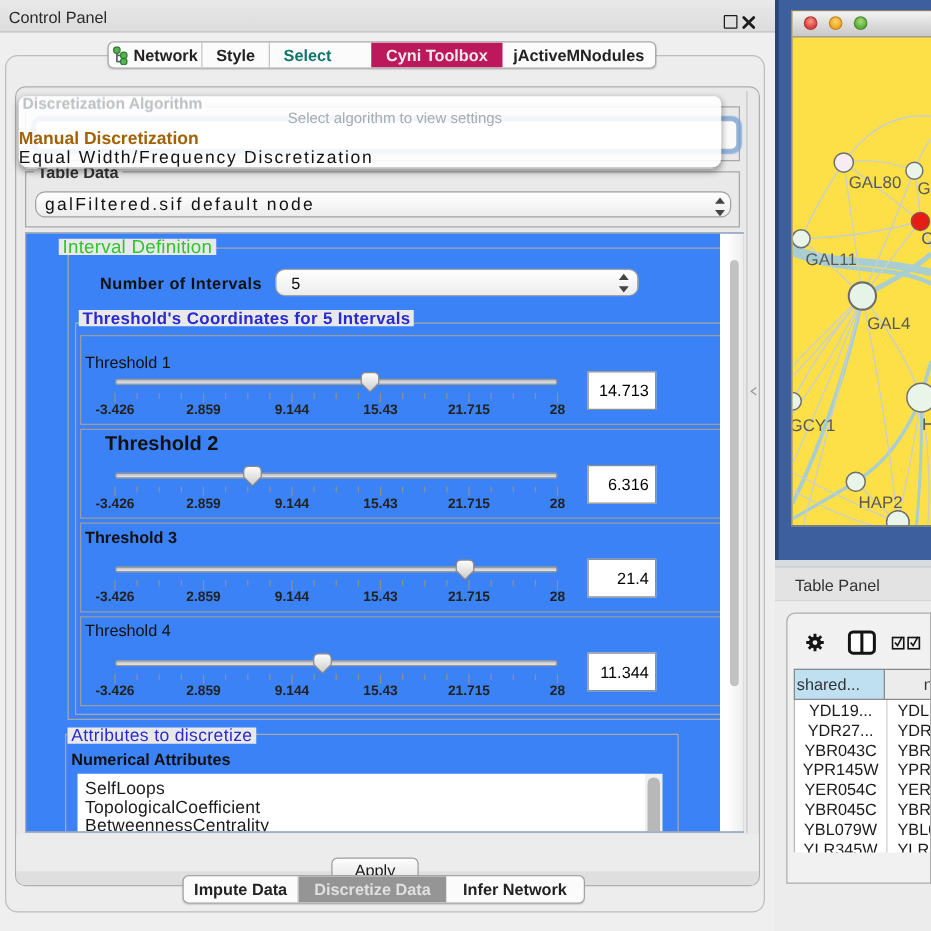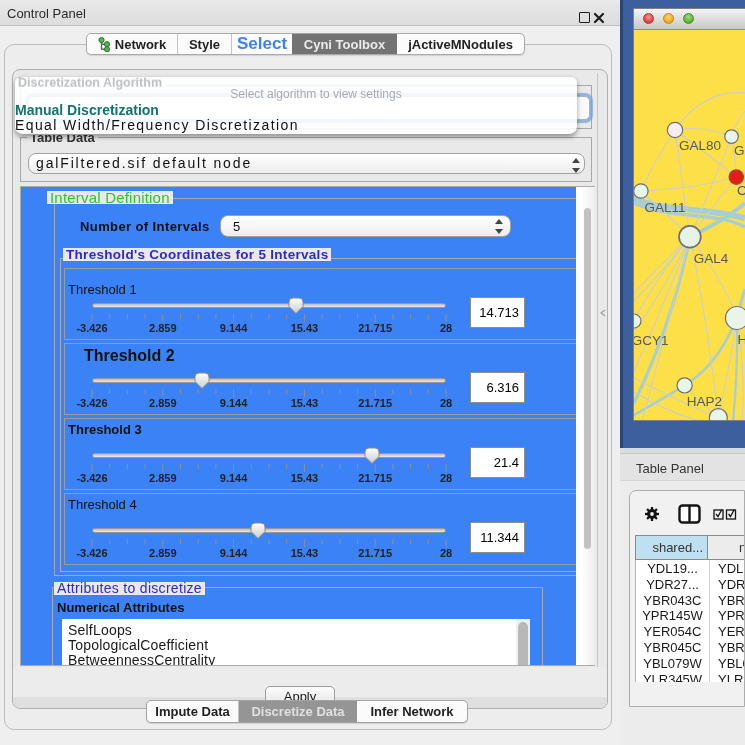--- a/index.html
+++ b/index.html
@@ -17,43 +17,43 @@
   <div class="abs" style="left:7px;top:6px;font-size:13px;color:#2a2a2a;">Control Panel</div>
   <div class="abs" style="left:579px;top:12px;width:11px;height:11px;border:1.6px solid #1c1c1c;border-radius:1px;"></div>
   <svg class="abs" style="left:593px;top:12px;" width="12" height="12" viewBox="0 0 12 12">
     <path d="M2 2 L10 10 M10 2 L2 10" stroke="#1c1c1c" stroke-width="2.2" stroke-linecap="round"></path>
   </svg>
 
   <div class="abs" style="left:4px;top:44px;width:608px;height:686px;background:#ededed;border:1px solid #bdbdbd;border-radius:10px;"></div>
   <div class="abs" style="left:12px;top:69px;width:596px;height:640px;background:#e9e9e9;border:1px solid #afafaf;border-radius:8px;"></div>
 
   <div class="abs" style="left:86px;top:33px;width:439px;height:22px;background:#fbfbfb;border:1px solid #a9a9a9;border-radius:5px;box-shadow:0 1px 1px rgba(0,0,0,0.12);overflow:hidden;display:flex;">
-    <div style="width:91px;height:100%;display:flex;align-items:center;justify-content:center;border-right:1px solid #c4c4c4;">
+    <div style="width:75px;height:100%;display:flex;align-items:center;justify-content:center;border-right:1px solid #c4c4c4;">
       <svg width="13" height="15" viewBox="0 0 13 15" style="margin-right:4px;">
         <path d="M3.5 4 L3.5 12.5 M3.5 7.2 H8 M3.5 12.2 H8" stroke="#5b6470" stroke-width="1.4" fill="none"></path>
         <circle cx="3.5" cy="3" r="2.6" fill="#57b157" stroke="#2d7a2d" stroke-width="1"></circle>
         <circle cx="9" cy="7.2" r="2.6" fill="#57b157" stroke="#2d7a2d" stroke-width="1"></circle>
         <circle cx="9" cy="12.2" r="2.6" fill="#57b157" stroke="#2d7a2d" stroke-width="1"></circle>
       </svg>
       <span style="font-size:13px;font-weight:bold;color:#222;">Network</span>
     </div>
     <div style="width:54px;height:100%;display:flex;align-items:center;justify-content:center;border-right:1px solid #c4c4c4;font-size:13px;font-weight:bold;color:#222;">Style</div>
-    <div style="width:60px;height:100%;display:flex;align-items:center;justify-content:center;font-size:17px;font-weight:bold;color:#3b82f6;">Select</div>
-    <div style="width:105px;height:100%;display:flex;align-items:center;justify-content:center;background:#737373;font-size:13px;font-weight:bold;color:#ebebeb;">Cyni Toolbox</div>
+    <div style="width:60px;height:100%;display:flex;align-items:center;justify-content:center;font-size:13px;font-weight:bold;color:#0f766e;">Select</div>
+    <div style="width:105px;height:100%;display:flex;align-items:center;justify-content:center;background:#be185d;font-size:13px;font-weight:bold;color:#ebebeb;margin-left:21px;">Cyni Toolbox</div>
     <div style="flex:1;height:100%;display:flex;align-items:center;justify-content:center;font-size:13px;font-weight:bold;color:#222;">jActiveMNodules</div>
   </div>
 
   <div class="abs" style="left:20px;top:85px;width:572px;height:44px;border:1px solid #a8a8a8;"></div>
   <div class="grouplab" style="left:15px;top:76px;font-size:12.5px;font-weight:bold;color:#3a3a3a;">Discretization Algorithm</div>
   <div class="abs" style="left:18px;top:76px;font-size:12.5px;font-weight:bold;color:rgba(110,117,123,0.33);z-index:41;">Discretization Algorithm</div>
   <div class="abs" style="left:28px;top:96px;width:562px;height:24px;background:#fafafa;border:1px solid #9fb6ce;border-radius:5px;box-shadow:0 0 1px 3px rgba(115,160,215,0.75);"></div>
   <div class="abs" style="left:35px;top:87px;width:562px;text-align:center;font-size:12px;color:#a6abb0;z-index:42;">Select algorithm to view settings</div>
 
   <div class="abs" style="left:15px;top:77px;width:562px;height:58px;background:rgba(255,255,255,0.88);border-radius:6px 6px 8px 8px;box-shadow:0 2px 5px rgba(0,0,0,0.38);border-bottom:1px solid #9f9f9f;z-index:40;"></div>
-  <div class="abs" style="left:15px;top:102px;font-size:14px;font-weight:bold;color:#0f766e;z-index:41;">Manual Discretization</div>
+  <div class="abs" style="left:15px;top:102px;font-size:14px;font-weight:bold;color:#a16207;z-index:41;">Manual Discretization</div>
   <div class="abs" style="left:15px;top:117px;font-size:14px;letter-spacing:1.4px;color:#111;z-index:41;">Equal Width/Frequency Discretization</div>
 
   <div class="abs" style="left:20px;top:137px;width:572px;height:45px;border:1px solid #a8a8a8;"></div>
   <div class="grouplab" style="left:27px;top:131px;font-weight:bold;color:#333;">Table Data</div>
   <div class="abs" style="left:28px;top:153px;width:557px;height:21px;background:linear-gradient(#ffffff,#ededed);border:1px solid #a2a2a2;border-radius:8px;"></div>
   <div class="abs" style="left:36px;top:155px;font-size:14px;letter-spacing:1.85px;color:#111;">galFiltered.sif default node</div>
   <svg class="abs" style="left:570px;top:157px;" width="12" height="17" viewBox="0 0 12 17">
     <path d="M6 1 L10 6 H2 Z" fill="#444"></path>
       <path d="M6 16 L2 11 H10 Z" fill="#444"></path>
   </svg>
@@ -365,21 +365,21 @@
     </svg>
     <svg style="position:absolute;left:83px;top:17px;" width="26" height="12" viewBox="0 0 26 12">
       <g fill="none" stroke="#141414" stroke-width="1.3">
         <rect x="1" y="2" width="9" height="9"></rect>
         <rect x="13.5" y="2" width="9" height="9"></rect>
         <path d="M3 6 L5 8.5 L8.8 1.5"></path>
         <path d="M15.5 6 L17.5 8.5 L21.3 1.5"></path>
       </g>
     </svg>
 
-    <div style="position:absolute;left:5px;top:44px;width:73px;height:25px;background:#bfe0f1;border:1px solid #8a8a8a;font-size:13px;color:#333;text-align:right;padding-right:4px;line-height:24px;">shared...</div>
+    <div style="position:absolute;left:5px;top:44px;width:73px;height:25px;background:#bfe0f1;border:1px solid #8a8a8a;font-size:13px;color:#333;text-align:right;padding-right:19px;line-height:24px;">shared...</div>
     <div style="position:absolute;left:78px;top:44px;width:38px;height:25px;background:#ececec;border:1px solid #8a8a8a;border-left:none;font-size:13px;color:#333;">
         <span style="position:absolute;left:31px;top:4px;">na</span>
       </div>
     <div style="position:absolute;left:5px;top:69px;width:111px;height:122px;background:#ffffff;border-left:1px solid #b5b5b5;overflow:hidden;">
       <div style="position:absolute;left:72.5px;top:0;width:1px;height:147px;background:#d0d0d0;"></div>
       <div style="position:absolute;left:0;top:1px;width:73px;text-align:center;font-size:13px;color:#1a1a1a;line-height:15.8px;">YDL19...<br>YDR27...<br>YBR043C<br>YPR145W<br>YER054C<br>YBR045C<br>YBL079W<br>YLR345W<br>YIL052C</div>
       <div style="position:absolute;left:82px;top:1px;font-size:13px;color:#1a1a1a;line-height:15.8px;">YDL19<br>YDR27<br>YBR04<br>YPR14<br>YER05<br>YBR04<br>YBL07<br>YLR34<br>YIL05</div>
       <div style="position:absolute;left:0;top:137px;width:111px;height:10px;background:#f4f4f4;"></div>
       <div style="position:absolute;left:2px;top:138px;width:84px;height:9px;background:#b5b5b5;border-radius:4.5px;"></div>
     </div>

